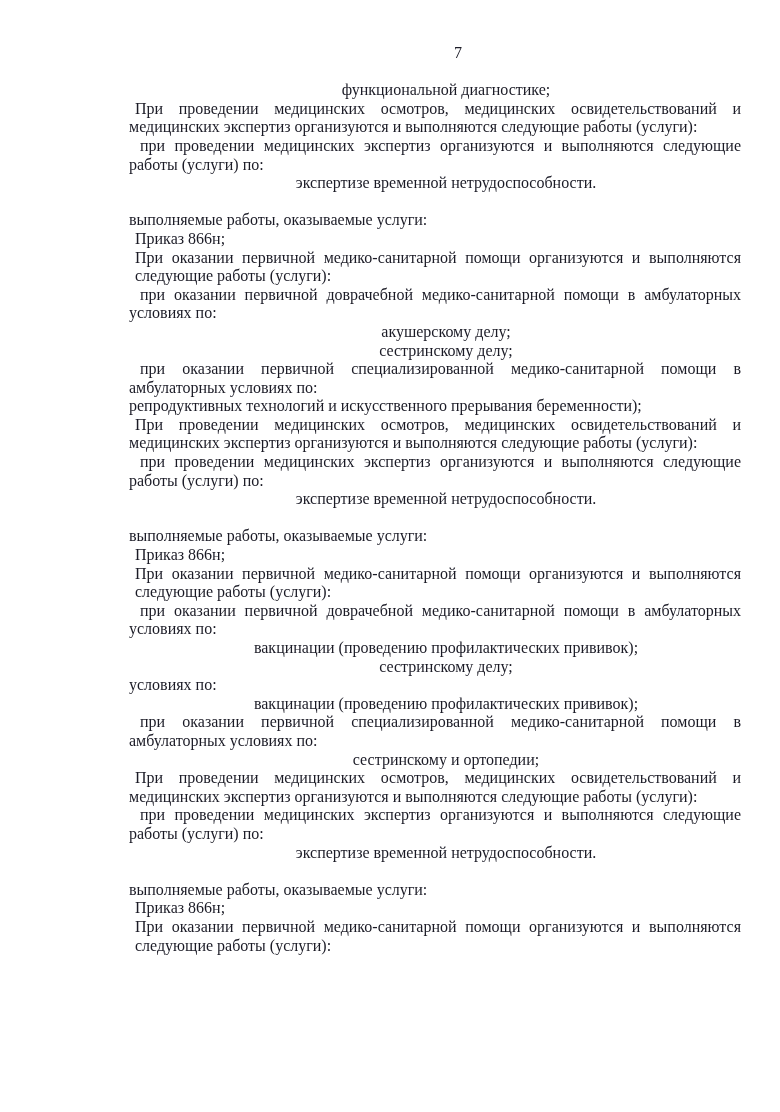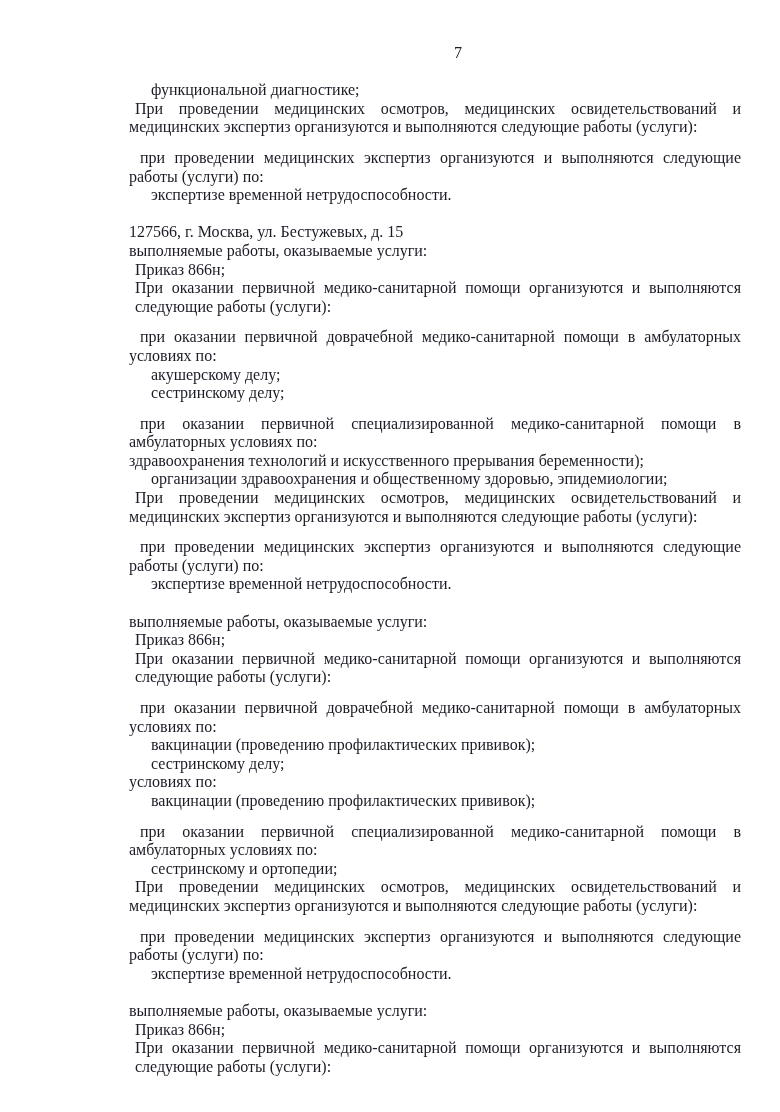--- a/index.html
+++ b/index.html
@@ -38,22 +38,22 @@
   }
   .line {
     font-size: 16px;
     line-height: 18.6px;
     white-space: normal;
     overflow: hidden;
   }
   
   .ind0 { padding-left: 0; }
   .ind1 { padding-left: 6px; }
-  .ind2 { padding-left: 11px; margin-top: 12px; }
-  .ind3 { padding-left: 22px; }
+  .ind2 { padding-left: 11px; }
+  .ind3 { padding-left: 22px; text-align: center; }
   
   .stretch {
     text-align: justify;
     text-align-last: justify;
   }
 </style>
 </head>
 <body style="color: rgb(27, 27, 38); background: rgb(255, 255, 255);">
 
 <div class="page">
@@ -61,33 +61,31 @@
   <div>
       <section class="doc-section">
         <div class="line ind3">функциональной диагностике;</div>
         <div class="line ind1 stretch">При проведении медицинских осмотров, медицинских освидетельствований и</div>
         <div class="line ind0">медицинских экспертиз организуются и выполняются следующие работы (услуги):</div>
         <div class="line ind2 stretch">при проведении медицинских экспертиз организуются и выполняются следующие</div>
         <div class="line ind0">работы (услуги) по:</div>
         <div class="line ind3">экспертизе временной нетрудоспособности.</div>
       </section>
       <section class="doc-section">
-        <div class="line ind0">127566, г. Москва, ул. Бестужевых, д. 15</div>
         <div class="line ind0">выполняемые работы, оказываемые услуги:</div>
         <div class="line ind1">Приказ 866н;</div>
         <div class="line ind1 stretch">При оказании первичной медико-санитарной помощи организуются и выполняются</div>
         <div class="line ind1">следующие работы (услуги):</div>
         <div class="line ind2 stretch">при оказании первичной доврачебной медико-санитарной помощи в амбулаторных</div>
         <div class="line ind0">условиях по:</div>
         <div class="line ind3">акушерскому делу;</div>
         <div class="line ind3">сестринскому делу;</div>
         <div class="line ind2 stretch">при оказании первичной специализированной медико-санитарной помощи в</div>
         <div class="line ind0">амбулаторных условиях по:</div>
-        <div class="line ind0">здравоохранения технологий и искусственного прерывания беременности);</div>
-        <div class="line ind3">организации здравоохранения и общественному здоровью, эпидемиологии;</div>
+        <div class="line ind0">репродуктивных технологий и искусственного прерывания беременности);</div>
         <div class="line ind1 stretch">При проведении медицинских осмотров, медицинских освидетельствований и</div>
         <div class="line ind0">медицинских экспертиз организуются и выполняются следующие работы (услуги):</div>
         <div class="line ind2 stretch">при проведении медицинских экспертиз организуются и выполняются следующие</div>
         <div class="line ind0">работы (услуги) по:</div>
         <div class="line ind3">экспертизе временной нетрудоспособности.</div>
       </section>
       <section class="doc-section">
         <div class="line ind0">выполняемые работы, оказываемые услуги:</div>
         <div class="line ind1">Приказ 866н;</div>
         <div class="line ind1 stretch">При оказании первичной медико-санитарной помощи организуются и выполняются</div>

